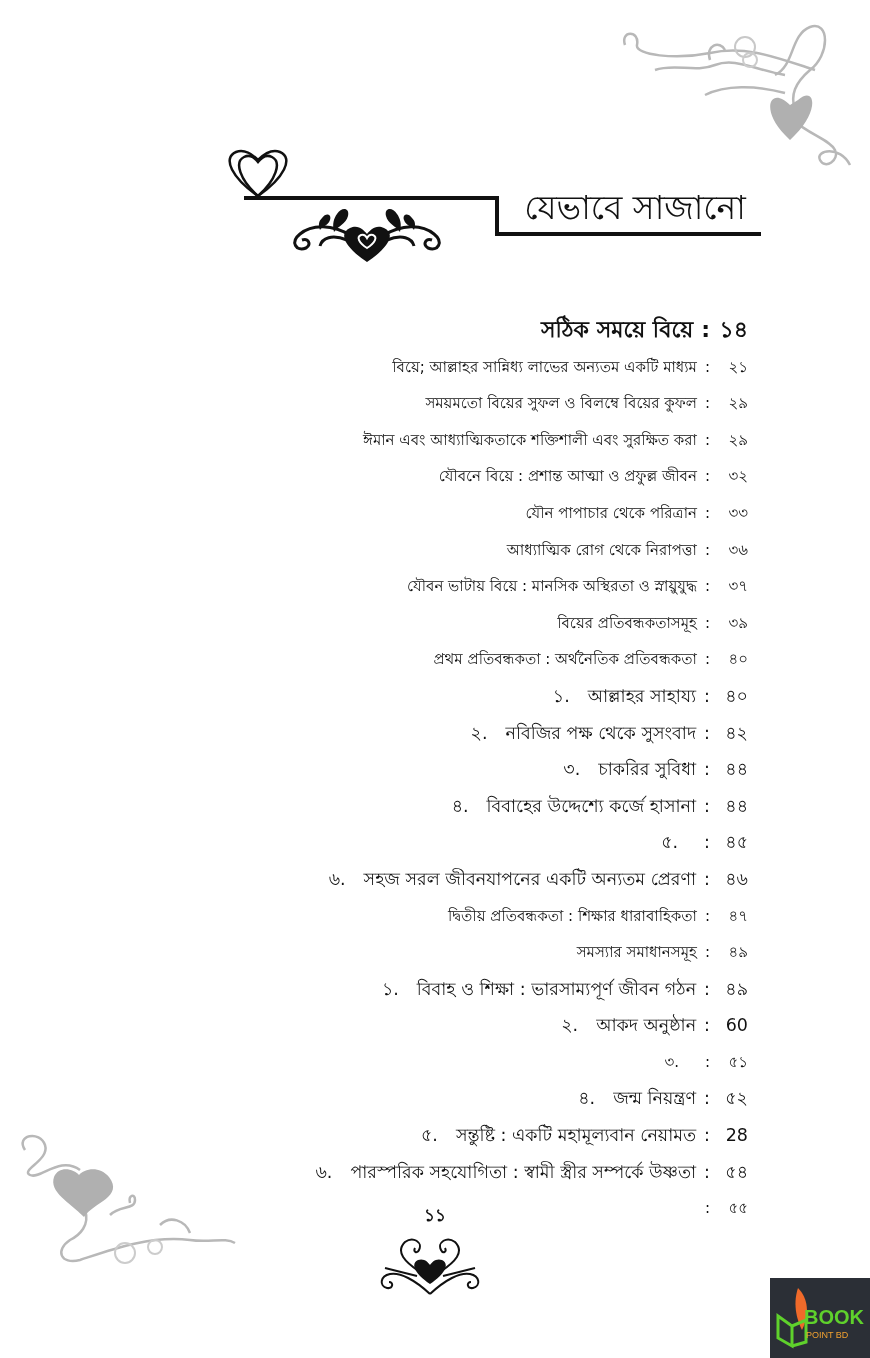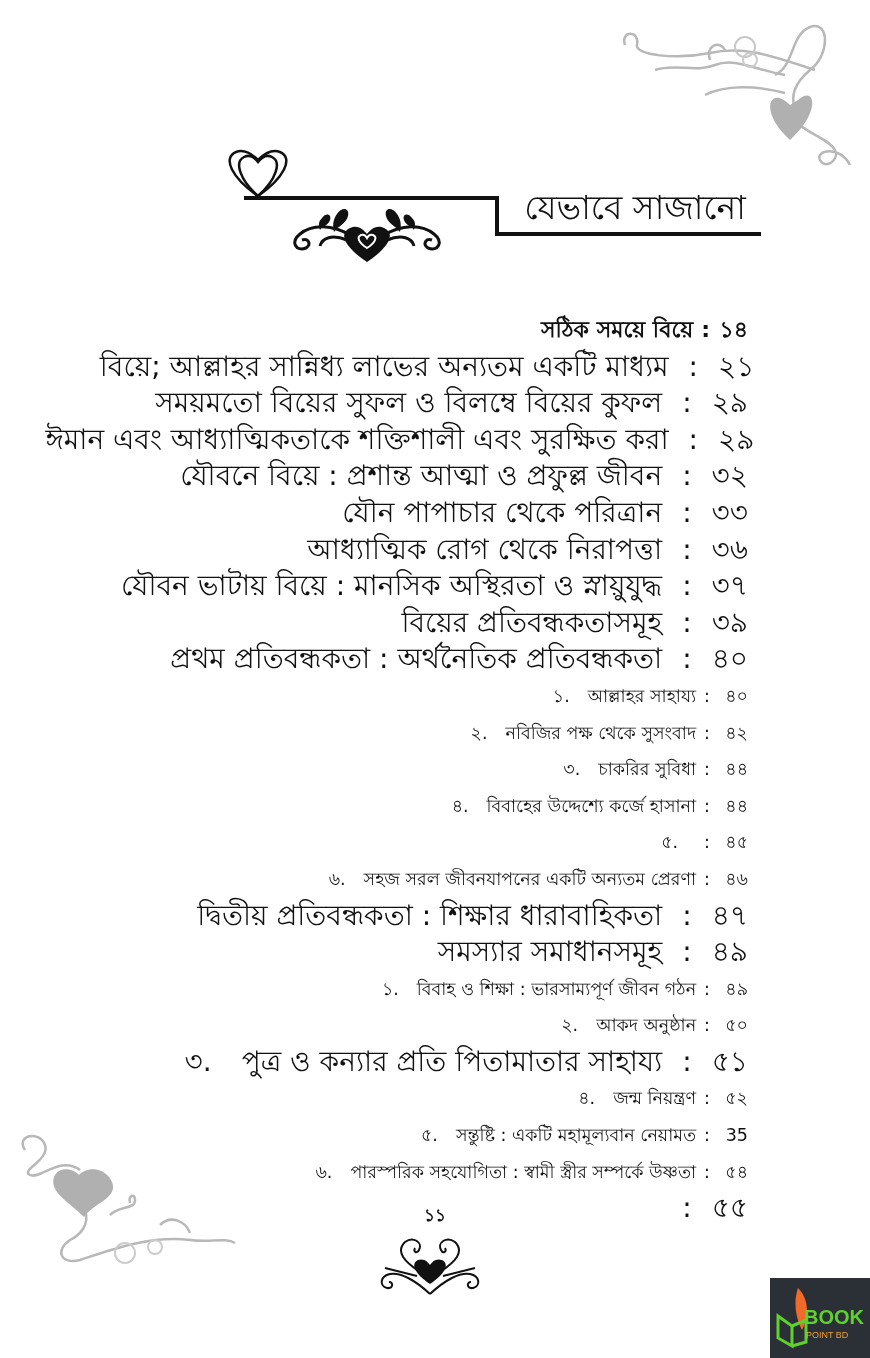--- a/index.html
+++ b/index.html
@@ -16,21 +16,21 @@
       left: 510px; top: 186px; width: 250px; text-align: center;
       font-size: 33px; line-height: 44px; color: #111; white-space: nowrap;
     }
     
     .toc { left: 100px; top: 284px; width: 648px; margin-top: 28px; }
     .toc-row {
       display: flex; justify-content: flex-end; align-items: baseline;
       height: 36.6px; line-height: 36.6px; white-space: nowrap;
       font-size: 21px; color: #111;
     }
-    .toc-row.lvl-head { font-size: 28px; gap: 12px; }
+    .toc-row.lvl-head { font-size: 15px; }
     .toc-row.lvl-bold { font-weight: bold; font-size: 22px; }
     .toc-row.lvl-sub { font-size: 17.5px; }
     .toc-row .num { margin-right: 18px; }
     .toc-row .sep { margin: 0 8px; }
     .toc-row .page { min-width: 30px; text-align: right; }
     .page-number { left: 395px; top: 1202px; width: 80px; text-align: center; font-size: 17px; font-weight: bold; }
     .logo {
       left: 770px; top: 1278px; width: 100px; height: 104px; background: #2b2f36;
     }
     .logo-text1 { position: absolute; left: 34px; top: 28px; font-size: 20px; font-weight: bold; color: #5fd12c; font-family: "Liberation Sans", sans-serif; letter-spacing: 0px; }
@@ -195,39 +195,38 @@
   <div class="toc-row lvl-sub">
       <span class="num">১.</span>
       <span>বিবাহ ও শিক্ষা : ভারসাম্যপূর্ণ জীবন গঠন</span>
       <span class="sep">:</span>
       <span class="page">৪৯</span>
     </div>
   <div class="toc-row lvl-sub">
       <span class="num">২.</span>
       <span>আকদ অনুষ্ঠান</span>
       <span class="sep">:</span>
-      <span class="page">৫০</span>
+      <span class="page">60</span>
     </div>
   <div class="toc-row lvl-head">
       <span class="num">৩.</span>
-      <span>পুত্র ও কন্যার প্রতি পিতামাতার সাহায্য</span>
       <span class="sep">:</span>
       <span class="page">৫১</span>
     </div>
   <div class="toc-row lvl-sub">
       <span class="num">৪.</span>
       <span>জন্ম নিয়ন্ত্রণ</span>
       <span class="sep">:</span>
       <span class="page">৫২</span>
     </div>
   <div class="toc-row lvl-sub">
       <span class="num">৫.</span>
       <span>সন্তুষ্টি : একটি মহামূল্যবান নেয়ামত</span>
       <span class="sep">:</span>
-      <span class="page">35</span>
+      <span class="page">28</span>
     </div>
   <div class="toc-row lvl-sub">
       <span class="num">৬.</span>
       <span>পারস্পরিক সহযোগিতা : স্বামী স্ত্রীর সম্পর্কে উষ্ণতা</span>
       <span class="sep">:</span>
       <span class="page">৫৪</span>
     </div>
   <div class="toc-row lvl-head">
       <span class="sep">:</span>
       <span class="page">৫৫</span>

